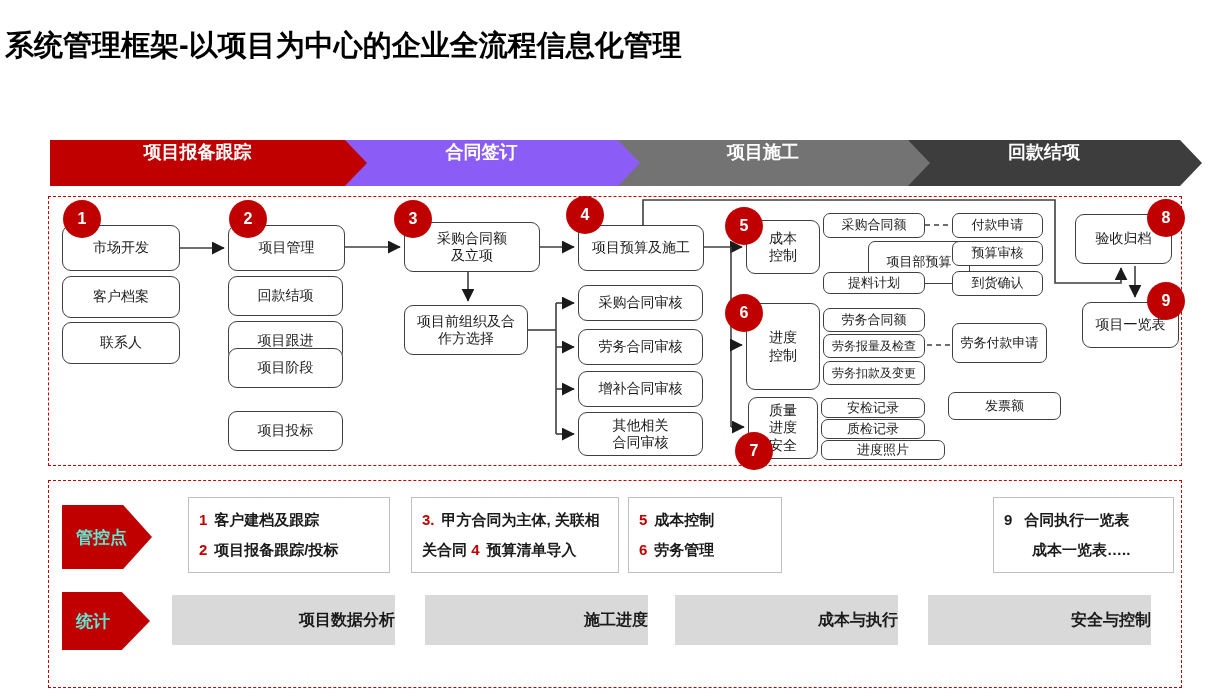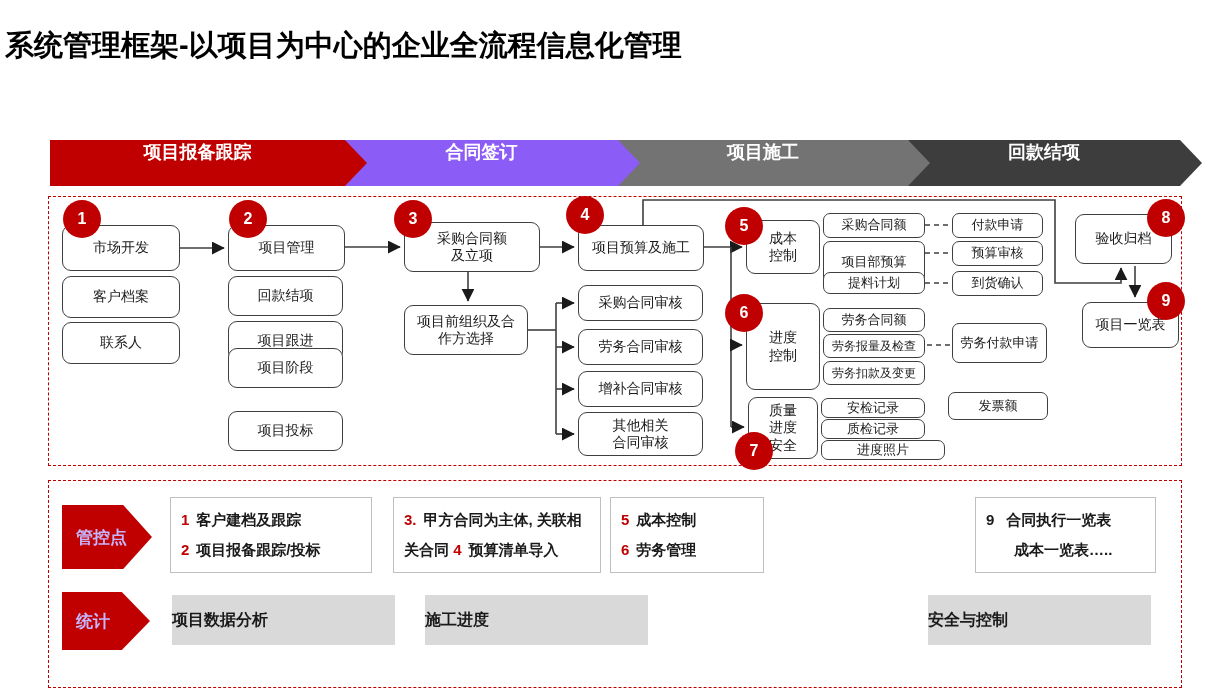--- a/index.html
+++ b/index.html
@@ -26,30 +26,30 @@
 
   
   .node{position:absolute;z-index:2;background:#fff;border:1.6px solid #3f3f3f;border-radius:9px;
         display:flex;align-items:center;justify-content:center;text-align:center;
         font-size:14px;line-height:1.25;white-space:pre-line;box-sizing:border-box;}
   .node.sm{font-size:13px;border-radius:7px;border-width:1.4px;justify-content:center;}
   .badge{position:absolute;width:38px;height:38px;border-radius:50%;background:#c00000;color:#fff;
          display:flex;align-items:center;justify-content:center;font-size:16px;font-weight:700;z-index:3;}
 
   
-  .pent{position:absolute;background:#c00000;color:#c4b5fd;font-weight:700;display:flex;align-items:center;
+  .pent{position:absolute;background:#c00000;color:#5eead4;font-weight:700;display:flex;align-items:center;
         clip-path:polygon(0 0, 68% 0, 100% 50%, 68% 100%, 0 100%);padding-left:14px;box-sizing:border-box;}
   .cp-box{position:absolute;border:1px solid #bfbfbf;background:#fff;box-sizing:border-box;
           display:flex;flex-direction:column;justify-content:center;gap:11px;padding:6px 10px;
-          font-size:15px;font-weight:700;}
+          font-size:15px;font-weight:700;margin-left:18px;}
   .cp-line{white-space:nowrap;}
   .cp-line .num{color:#c00000;margin-right:7px;}
   .cp-line .numdark{color:#1a1a1a;margin-right:12px;}
   .cp-line .ind{margin-left:28px;}
-  .stat-box{position:absolute;background:#d9d9d9;display:flex;align-items:center;justify-content:flex-start;
+  .stat-box{position:absolute;background:#d9d9d9;display:flex;align-items:center;justify-content:flex-end;
             font-size:16px;font-weight:700;}
 </style>
 </head>
 <body>
 
 <div class="canvas">
 
   <div class="title">系统管理框架-以项目为中心的企业全流程信息化管理</div>
 
   <div class="phase phase1">
@@ -144,34 +144,34 @@
 控制</span>
   </div>
   <div class="node" style="left:748px;top:397px;width:70px;height:62px">
     <span class="badge" style="left:-14px;top:34px">7</span>
     <span>质量
 进度
 安全</span>
   </div>
 
   <div class="node sm" style="left:823px;top:213px;width:102px;height:25px"><span>采购合同额</span></div>
-  <div class="node sm" style="left:823px;top:241px;width:102px;height:43px"><span>项目部预算</span></div>
+  <div class="node sm" style="left:868px;top:241px;width:102px;height:43px"><span>项目部预算</span></div>
   <div class="node sm" style="left:823px;top:272px;width:102px;height:22px"><span>提料计划</span></div>
   <div class="node sm" style="left:823px;top:308px;width:102px;height:24px"><span>劳务合同额</span></div>
   <div class="node sm" style="left:823px;top:334px;width:102px;height:24px;font-size:12px"><span>劳务报量及检查</span></div>
   <div class="node sm" style="left:823px;top:361px;width:102px;height:24px;font-size:12px"><span>劳务扣款及变更</span></div>
   <div class="node sm" style="left:821px;top:398px;width:104px;height:20px"><span>安检记录</span></div>
   <div class="node sm" style="left:821px;top:419px;width:104px;height:20px"><span>质检记录</span></div>
   <div class="node sm" style="left:821px;top:440px;width:124px;height:20px"><span>进度照片</span></div>
 
   <div class="node sm" style="left:952px;top:213px;width:91px;height:25px"><span>付款申请</span></div>
   <div class="node sm" style="left:952px;top:241px;width:91px;height:25px"><span>预算审核</span></div>
   <div class="node sm" style="left:952px;top:271px;width:91px;height:25px"><span>到货确认</span></div>
   <div class="node sm" style="left:952px;top:323px;width:95px;height:40px"><span>劳务付款申请</span></div>
-  <div class="node sm" style="left:948px;top:392px;width:100px;height:28px"><span>发票额</span></div>
+  <div class="node sm" style="left:948px;top:392px;width:113px;height:28px"><span>发票额</span></div>
 
   <div class="node" style="left:1075px;top:214px;width:97px;height:50px">
     <span class="badge" style="left:71px;top:-16px">8</span>
     <span>验收归档</span>
   </div>
   <div class="node" style="left:1082px;top:302px;width:97px;height:46px">
     <span class="badge" style="left:64px;top:-21px">9</span>
     <span>项目一览表</span>
   </div>
 
@@ -205,17 +205,20 @@
   <div class="pent" style="left:62px;top:592px;width:88px;height:58px;font-size:17px">
     <span>统计</span>
   </div>
 
   <div class="stat-box" style="left:172px;top:595px;width:223px;height:50px">
       <span>项目数据分析</span>
     </div>
   <div class="stat-box" style="left:425px;top:595px;width:223px;height:50px">
       <span>施工进度</span>
     </div>
+  <div class="stat-box" style="left:675px;top:595px;width:223px;height:50px">
+      <span>成本与执行</span>
+    </div>
   <div class="stat-box" style="left:928px;top:595px;width:223px;height:50px">
       <span>安全与控制</span>
     </div>
 
 </div>
 
 </body></html>

